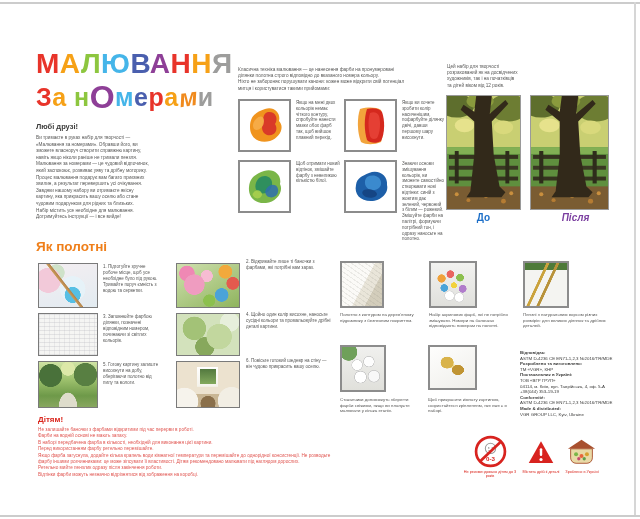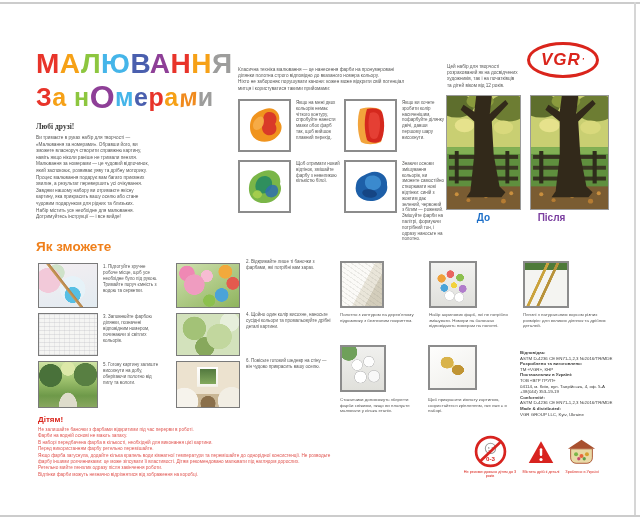--- a/index.html
+++ b/index.html
@@ -9,21 +9,21 @@
   .frame-right{position:absolute;left:634px;top:2px;width:2px;height:514px;background:#d6d6d6;}
   .frame-bottom{position:absolute;left:0;top:515px;width:100%;height:2px;background:#cccccc;}
 
   
   .title{position:absolute;left:36px;top:50px;font-weight:bold;line-height:1;}
   .title-l1{font-size:28px;letter-spacing:0.5px;}
   .title-l2{font-size:25px;margin-top:3px;letter-spacing:0.5px;}
   .L-big{font-size:32px;vertical-align:-2px;}
   .L-brush{display:inline-block;transform:rotate(-8deg);font-style:italic;}
 
-  .greeting{position:absolute;left:36px;top:122px;font-size:7.5px;font-weight:bold;color:#3a3a39;font-family:Liberation Serif, serif;}
+  .greeting{position:absolute;left:36px;top:122px;font-size:7.5px;font-weight:bold;color:#3a3a39;}
   .intro-text{position:absolute;left:36px;top:135px;width:202px;font-size:4.7px;line-height:6.6px;color:var(--text);}
 
   
   .tech-head{position:absolute;left:238px;top:47px;font-size:13.5px;font-weight:bold;color:var(--blue);}
   .tech-intro{position:absolute;left:238px;top:67px;width:200px;font-size:4.7px;line-height:6.2px;color:var(--text);}
   .tech-box{position:absolute;width:53px;height:53px;border:2px solid #8c8c8c;box-sizing:border-box;
             background:#fff;display:flex;align-items:center;justify-content:center;}
   .tech-box svg{width:42px;height:42px;}
   #tb1{left:238px;top:99px;} #tb2{left:344px;top:99px;}
   #tb3{left:238px;top:160px;} #tb4{left:344px;top:160px;}
@@ -35,21 +35,21 @@
   .vgr{position:absolute;left:527px;top:42px;width:66px;height:30px;border:3px solid var(--red);
        border-radius:50%;display:flex;align-items:center;justify-content:center;color:var(--red);
        font-weight:bold;font-style:italic;font-size:17px;letter-spacing:1px;}
   .vgr-tick{font-size:8px;vertical-align:8px;margin-left:1px;}
   .brand-note{position:absolute;left:447px;top:64px;width:80px;font-size:4.7px;line-height:6.2px;color:var(--text);}
   .tree{position:absolute;top:95px;width:75px;height:115px;border:1px solid #9a9a9a;box-sizing:border-box;}
   .tree svg{width:100%;height:100%;display:block;}
   #tree-before{left:446px;} #tree-after{left:530px;width:79px;}
   .ba-label{position:absolute;top:212px;font-size:10px;font-weight:bold;text-align:center;}
   #lbl-before{left:446px;width:75px;color:var(--labelblue);}
-  #lbl-after{left:512px;width:79px;color:var(--labelpurple);}
+  #lbl-after{left:536px;width:79px;color:var(--labelpurple);font-style:italic;}
 
   
   .how-head{position:absolute;left:36px;top:239px;font-size:13.5px;font-weight:bold;color:var(--orange);}
   .photo{position:absolute;border:1px solid #7a7a7a;box-sizing:border-box;}
   #hp1{left:38px;top:263px;width:60px;height:45px;}
   #hp2{left:176px;top:263px;width:64px;height:45px;}
   #hp3{left:38px;top:313px;width:60px;height:43px;}
   #hp4{left:176px;top:313px;width:64px;height:43px;}
   #hp5{left:38px;top:361px;width:60px;height:47px;}
   #hp6{left:176px;top:361px;width:64px;height:47px;}
@@ -229,24 +229,20 @@
 
   <div class="tech-box" id="tb4">
     <svg viewBox="0 0 42 42">
       <path d="M19,7 C29,3 38,10 37,19 C39,27 31,35 21,35 C10,35 4,28 6,19 C7,12 12,10 19,7 Z" fill="#1d5fa8"></path>
       <path d="M17,11 C23,8 30,10 31,16 C32,21 27,25 21,24 C15,23 13,15 17,11 Z" fill="#3f8fd1" opacity="0.9"></path>
       <path d="M14,24 C19,22 26,24 27,28 C27,31 21,33 16,31 C12,29 11,26 14,24 Z" fill="#143f7a" opacity="0.8"></path>
     </svg>
   </div>
   <div class="tech-txt" id="tt4">Знаючи основи змішування кольорів, ви зможете самостійно створювати нові відтінки: синій з жовтим дає зелений, червоний з білим — рожевий. Змішуйте фарби на палітрі, формуючи потрібний тон, і одразу наносьте на полотно.</div>
 
-  <div class="vgr">
-    <span>VGR</span>
-      <span class="vgr-tick">’</span>
-  </div>
   <div class="brand-note">
       <div>Цей набір для творчості</div>
       <div>розрахований як на досвідчених</div>
       <div>художників, так і на початківців</div>
       <div>та дітей віком від 12 років.</div>
     </div>
 
   <div class="tree" id="tree-before">
     <svg viewBox="0 0 75 115" preserveAspectRatio="none">
       <rect x="0" y="0" width="75" height="58" fill="#c9cf72"></rect>
@@ -291,21 +287,21 @@
       <rect x="2" y="71" width="71" height="4" fill="#3a3823"></rect>
       <rect x="2" y="82" width="71" height="4" fill="#35331f"></rect>
       <rect x="8" y="56" width="4" height="33" fill="#2e2c1b"></rect>
       <rect x="60" y="56" width="4" height="33" fill="#2e2c1b"></rect>
       <path d="M30,0 L46,0 L44,18 L60,4 L63,8 L46,26 L48,60 L54,92 L60,98 L56,103 L20,103 L24,97 L28,60 L28,26 L14,14 L17,9 L28,16 Z" fill="#32291a"></path>
     </svg>
   </div>
   <div class="ba-label" id="lbl-before">До</div>
   <div class="ba-label" id="lbl-after">Після</div>
 
-  <div class="how-head">Як зможете</div>
+  <div class="how-head">Як полотні</div>
   <div class="photo i-water" id="hp1"></div>
   <div class="step" id="st1">1. Підготуйте зручне робоче місце, щоб усе необхідне було під рукою. Тримайте поруч ємність з водою та серветки.</div>
   <div class="photo i-flowers" id="hp2"></div>
   <div class="step" id="st2">2. Відкривайте лише ті баночки з фарбами, які потрібні вам зараз.</div>
   <div class="photo i-blank" id="hp3"></div>
   <div class="step" id="st3">3. Заповнюйте фарбою ділянки, позначені відповідним номером, починаючи зі світлих кольорів.</div>
   <div class="photo i-sketch" id="hp4"></div>
   <div class="step" id="st4">4. Щойно один колір висохне, наносьте сусідні кольори та промальовуйте дрібні деталі картини.</div>
   <div class="photo i-garden" id="hp5"></div>
   <div class="step" id="st5">5. Готову картину залиште висохнути на добу, оберігаючи полотно від пилу та вологи.</div>

